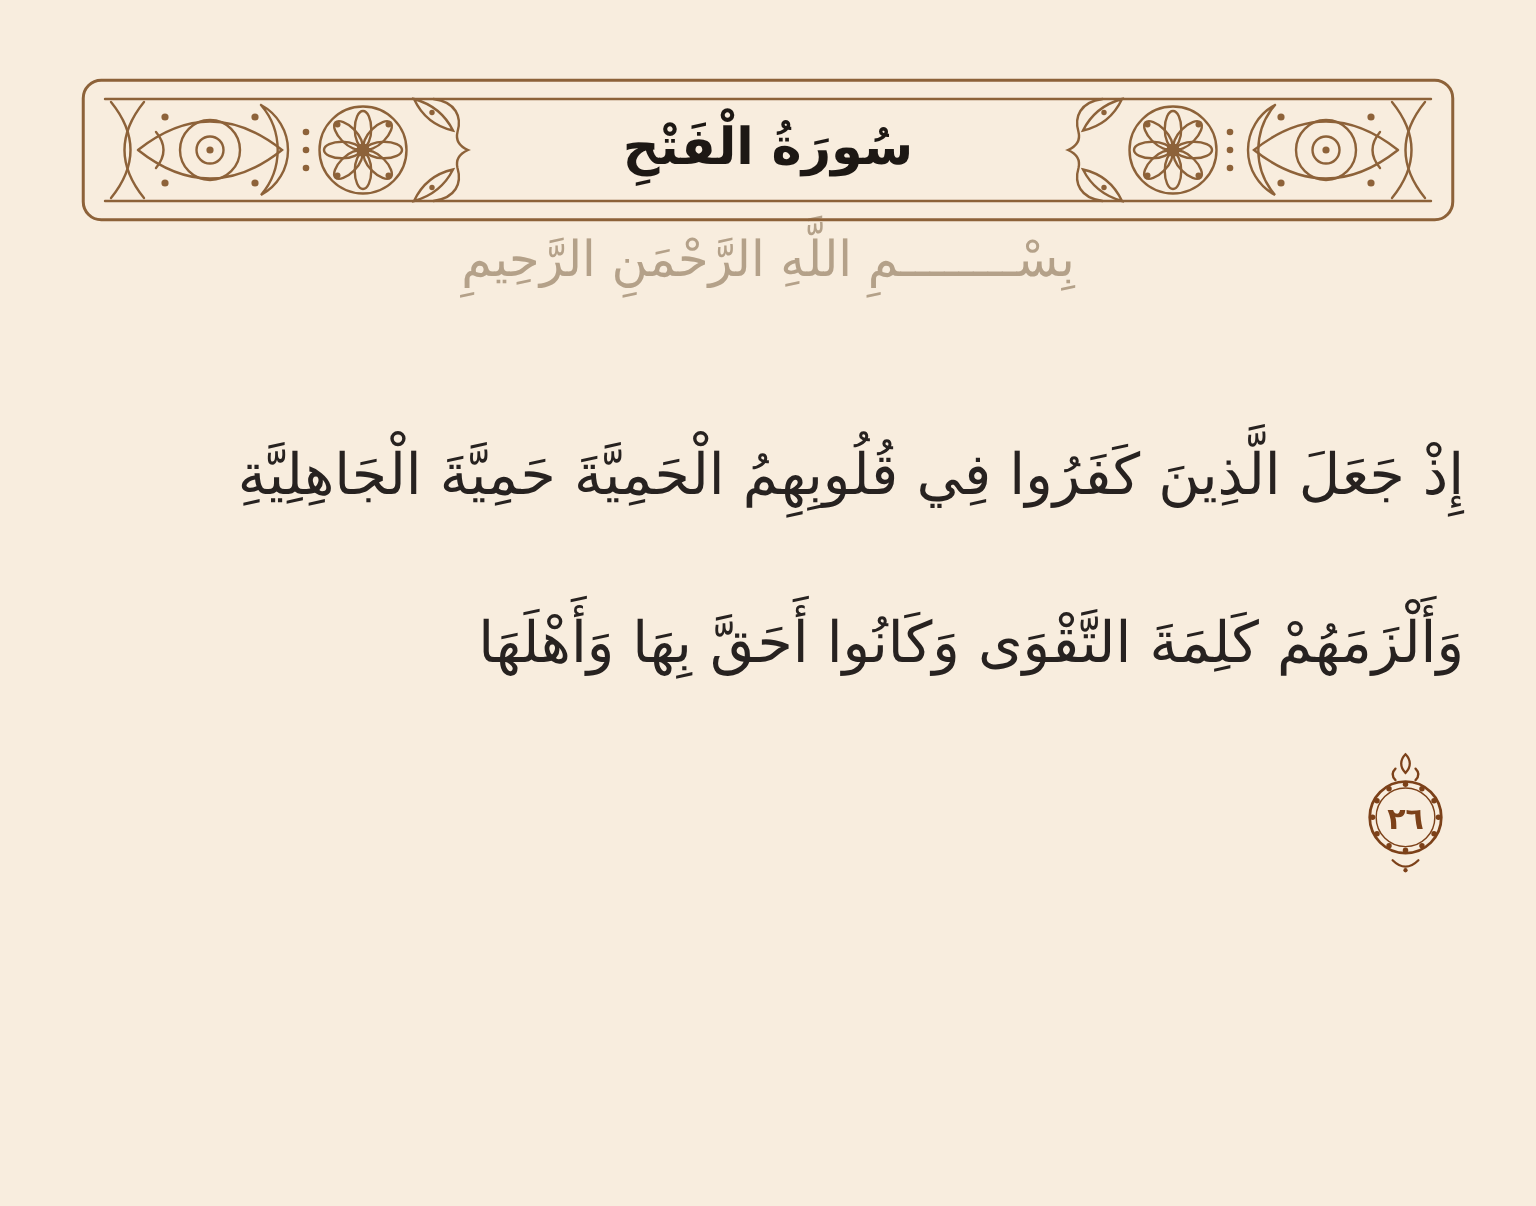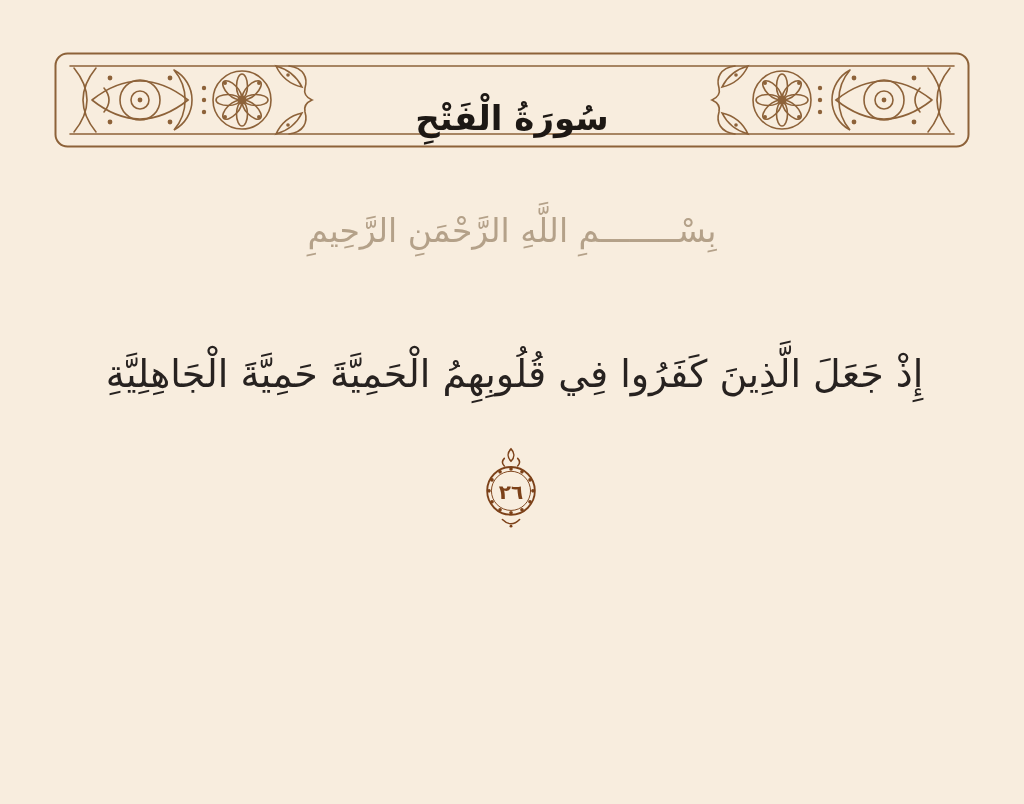--- a/index.html
+++ b/index.html
@@ -33,36 +33,34 @@
   .banner-title {
     position: absolute;
     top: 50%;
     left: 50%;
     transform: translate(-50%, -54%);
     direction: rtl;
     font-size: 34px;
     font-weight: bold;
     color: #1d1814;
     white-space: nowrap;
-    margin-top: 20px;
   }
   
   .bismillah {
-    margin-top: 58px;
     text-align: center;
     direction: rtl;
     font-size: 33px;
     line-height: 1.5;
     color: #b4a189;
     letter-spacing: 0;
   }
   
   .verse {
     direction: rtl;
-    text-align: center;
+    text-align: right;
     padding: 0 48px 0 53px;
     margin-top: 62px;
     color: #272220;
   }
   .verse-line {
     display: block;
     white-space: nowrap;
     font-size: 38px;
     line-height: 112px;
     height: 112px;
@@ -150,20 +148,21 @@
       </g>
     </svg>
 
     <div class="banner-title">سُورَةُ الْفَتْحِ</div>
   </div>
 
   <div class="bismillah">بِسْــــــــمِ اللَّهِ الرَّحْمَنِ الرَّحِيمِ</div>
 
   <div class="verse">
     <span class="verse-line">إِذْ جَعَلَ الَّذِينَ كَفَرُوا فِي قُلُوبِهِمُ الْحَمِيَّةَ حَمِيَّةَ الْجَاهِلِيَّةِ</span>
+    <span class="verse-line">وَأَلْزَمَهُمْ كَلِمَةَ التَّقْوَى وَكَانُوا أَحَقَّ بِهَا وَأَهْلَهَا</span>
     <span class="verse-line last">
       
       <svg class="medallion" viewBox="0 0 60 88" fill="none" stroke="#7c4119" stroke-width="1.6" stroke-linecap="round">
 
         <path d="M30,3 C34,7 34,12 30,16 C26,12 26,7 30,3 Z"></path>
         <path d="M23,13 Q19,17 23,21"></path>
         <path d="M37,13 Q41,17 37,21"></path>
 
         <circle cx="30" cy="47" r="25" stroke-width="1.9"></circle>
         <circle cx="30" cy="47" r="20.5" stroke-width="1"></circle>

